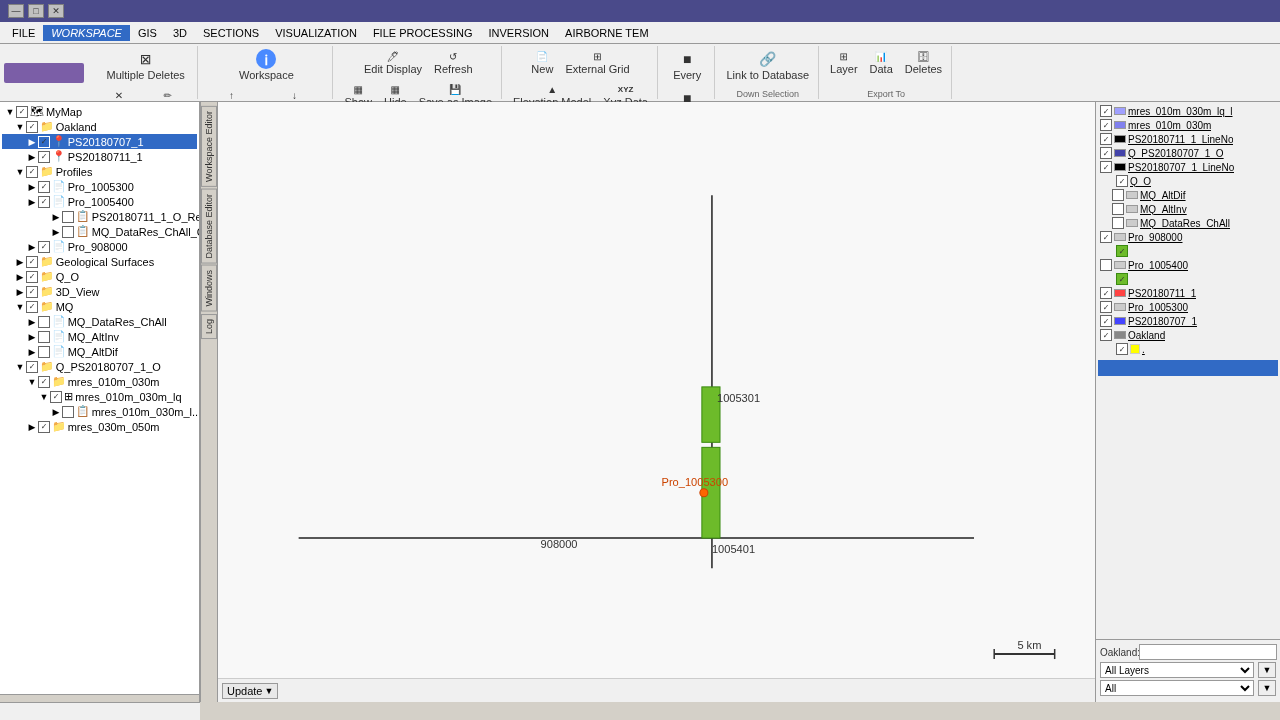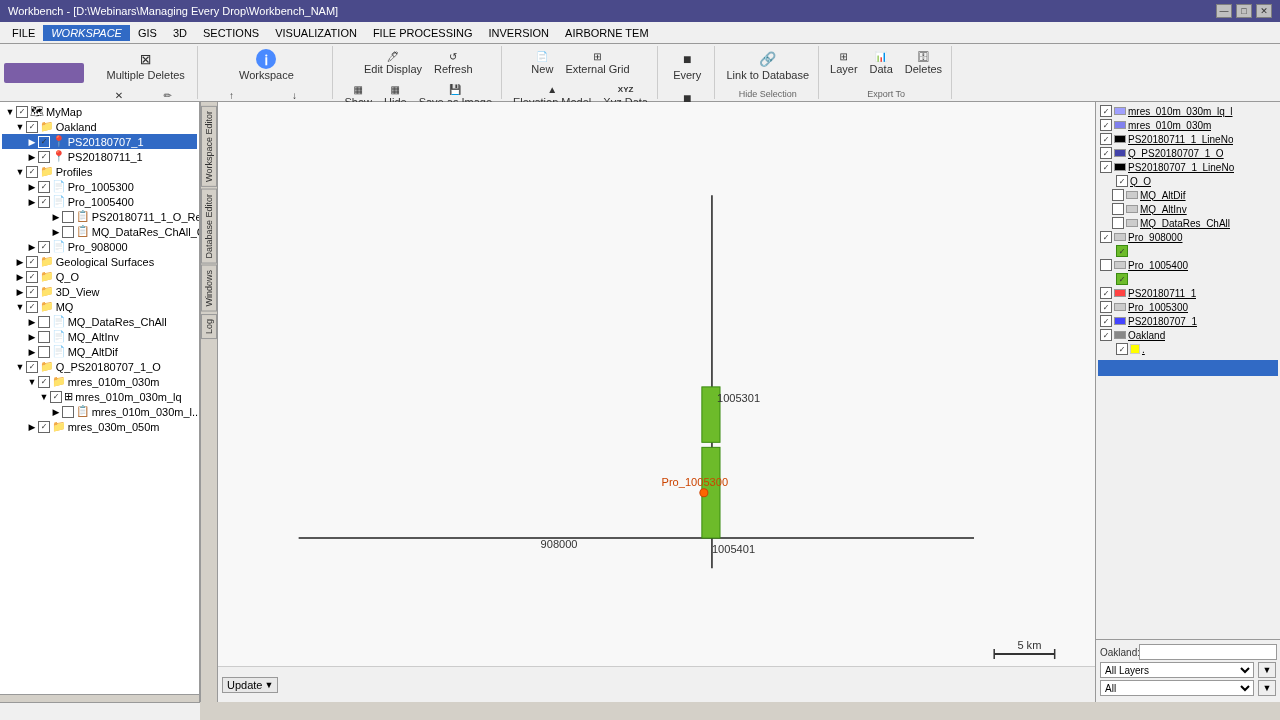--- a/index.html
+++ b/index.html
@@ -248,34 +248,33 @@
       align-items: center;
       gap: 2px;
       background: #e8e8e8;
       border: 1px solid #999;
       padding: 1px 4px;
       cursor: pointer;
       font-size: 10px;
     }
 
     #bottom-map-bar {
-      height: 36px;
+      height: 24px;
       background: #f0f0f0;
       border-top: 1px solid #ccc;
       display: flex;
       align-items: center;
       padding: 0 4px;
       gap: 8px;
     }
   </style>
 </head>
 <body>
 
 <div id="titlebar">
-  <span>Workbench - [D:\Webinars\Managing Every Drop\Workbench_NAM]</span>
   <div id="titlebar-controls">
     <div class="title-btn">—</div>
     <div class="title-btn">□</div>
     <div class="title-btn">✕</div>
   </div>
 </div>
 
 <div id="menubar">
   <div class="menu-item">FILE</div>
   <div class="menu-item active">WORKSPACE</div>
@@ -393,21 +392,21 @@
       <span>Show</span>
     </div>
     <div class="toolbar-group-label">Color Scale</div>
   </div>
 
   <div class="toolbar-group">
     <div class="tb-btn">
       <div class="tb-icon">🔗</div>
       <span>Link to Database</span>
     </div>
-    <div class="toolbar-group-label">Hide Selection</div>
+    <div class="toolbar-group-label">Down Selection</div>
   </div>
 
   <div class="toolbar-group">
     <div class="toolbar-row">
       <div class="tb-btn">
         <div class="tb-icon-small">⊞</div>
         <span>Layer</span>
       </div>
       <div class="tb-btn">
         <div class="tb-icon-small">📊</div>

